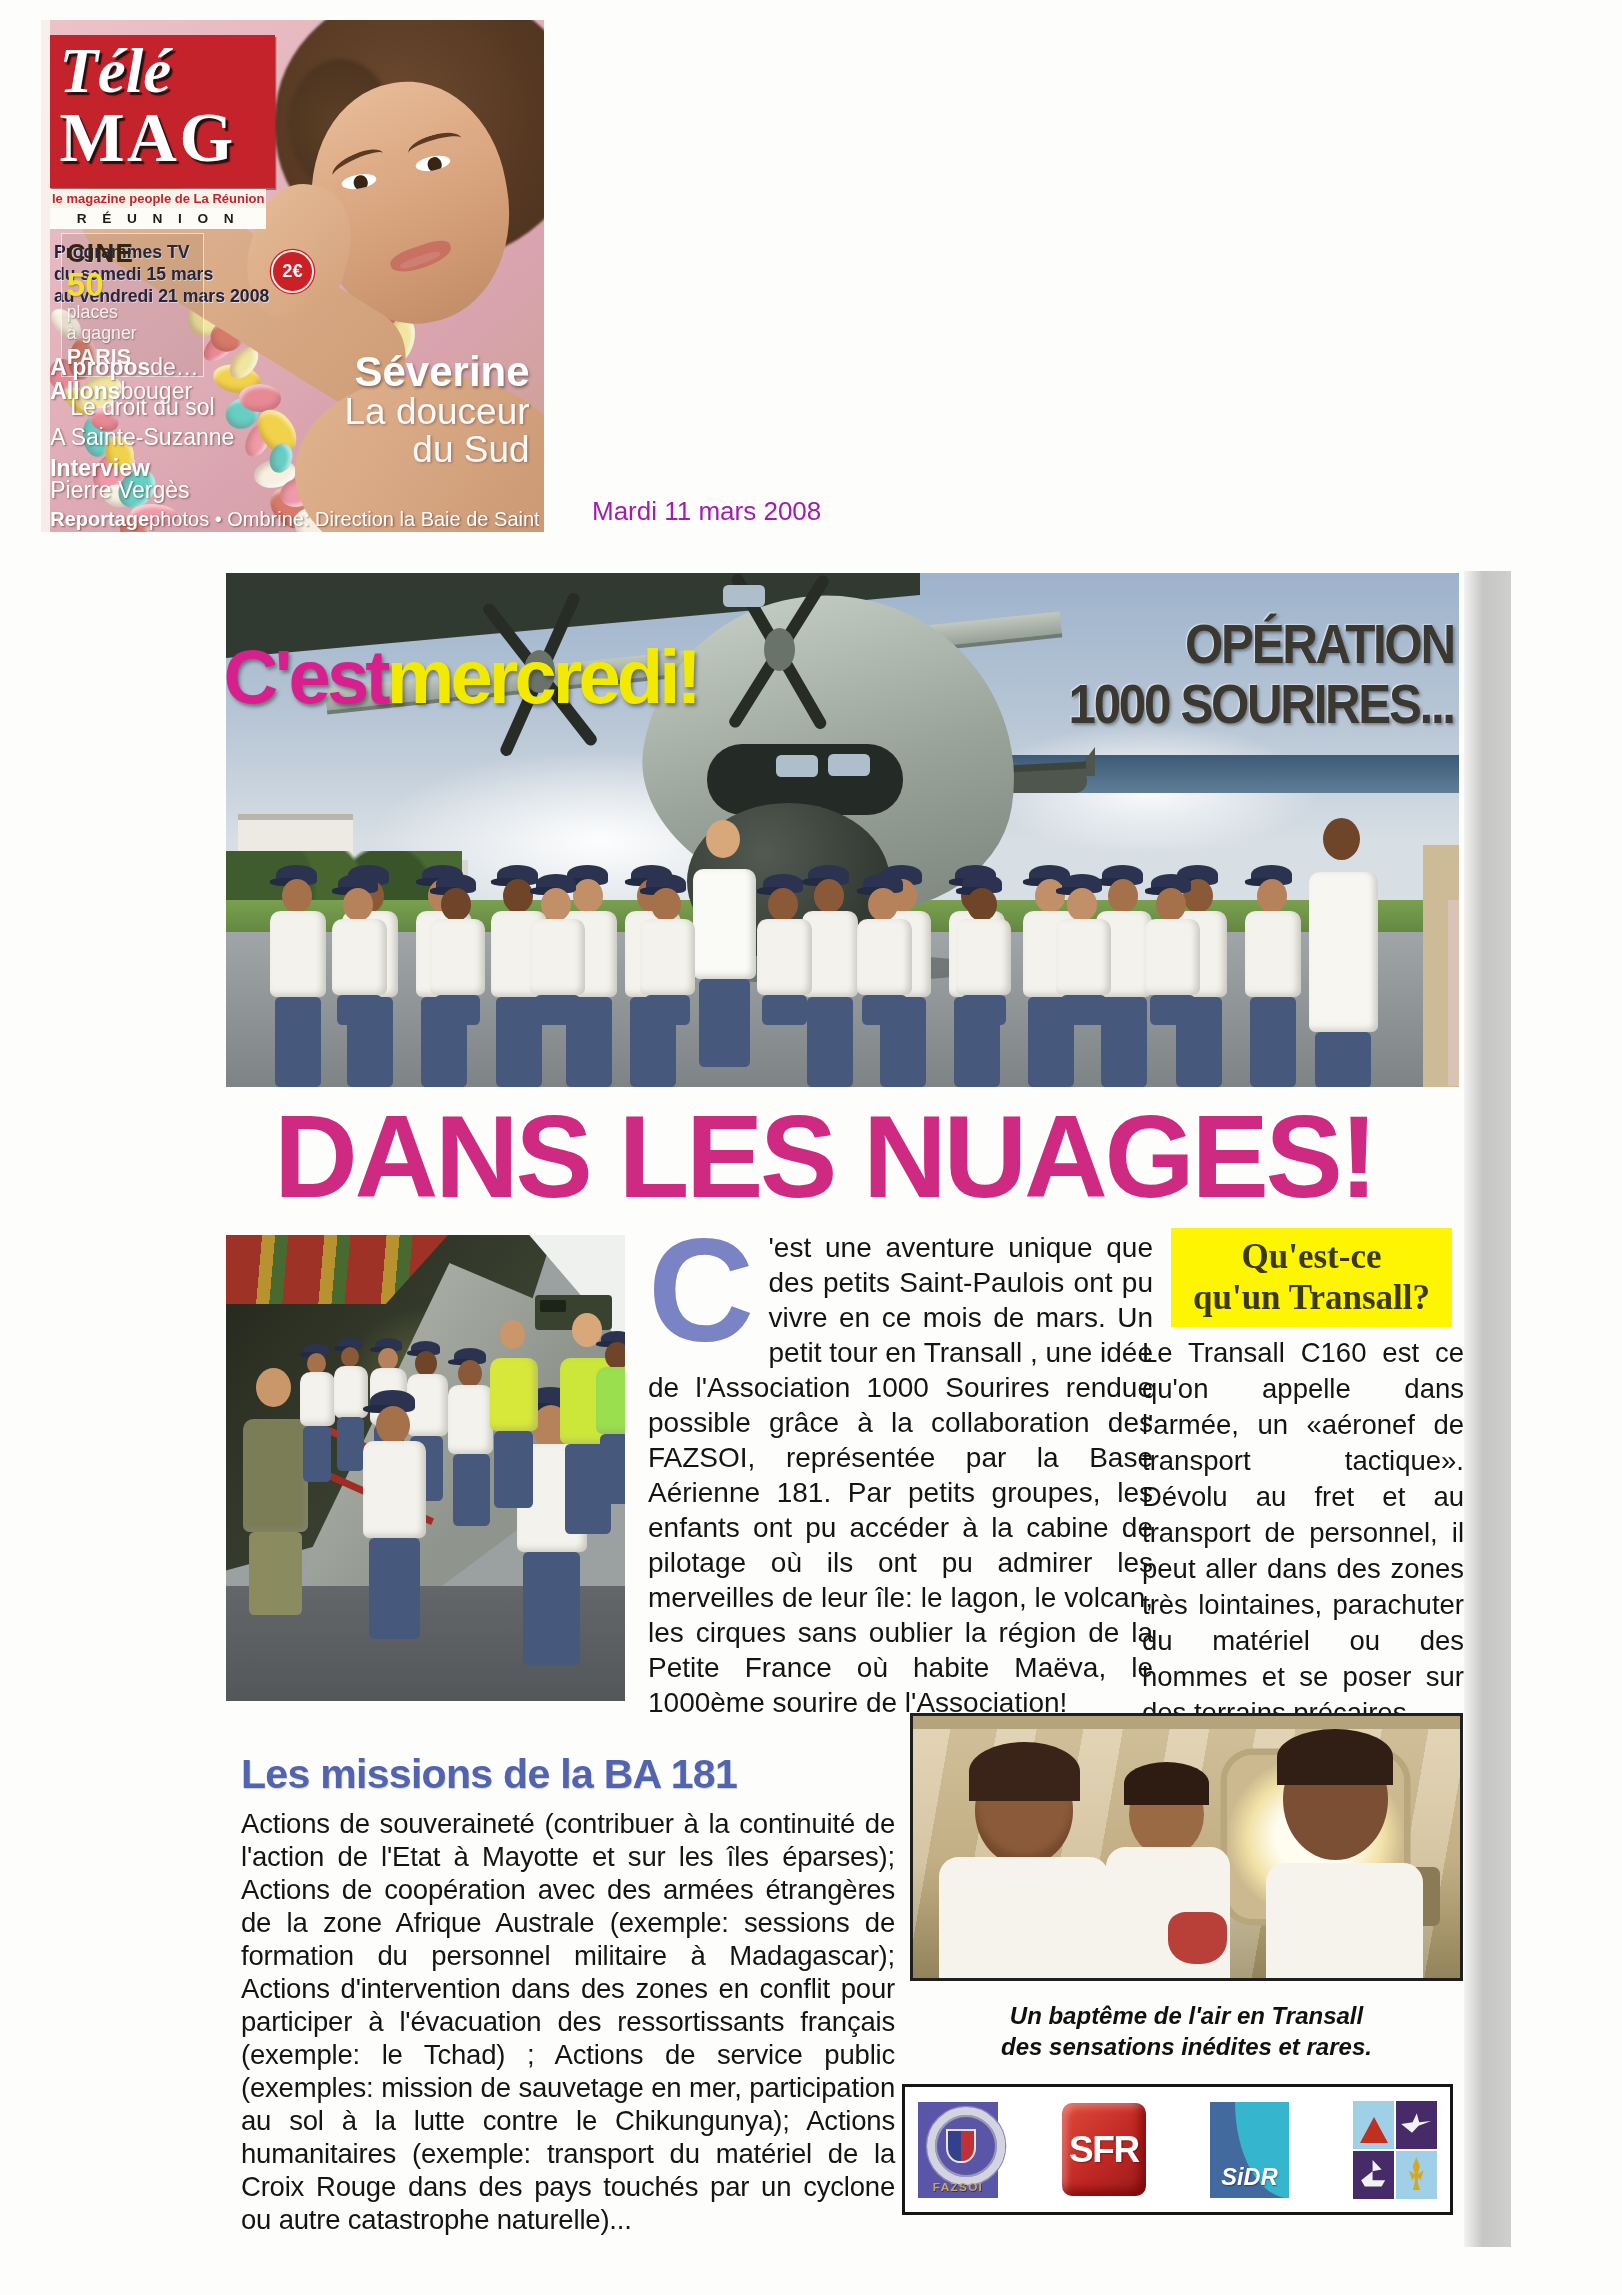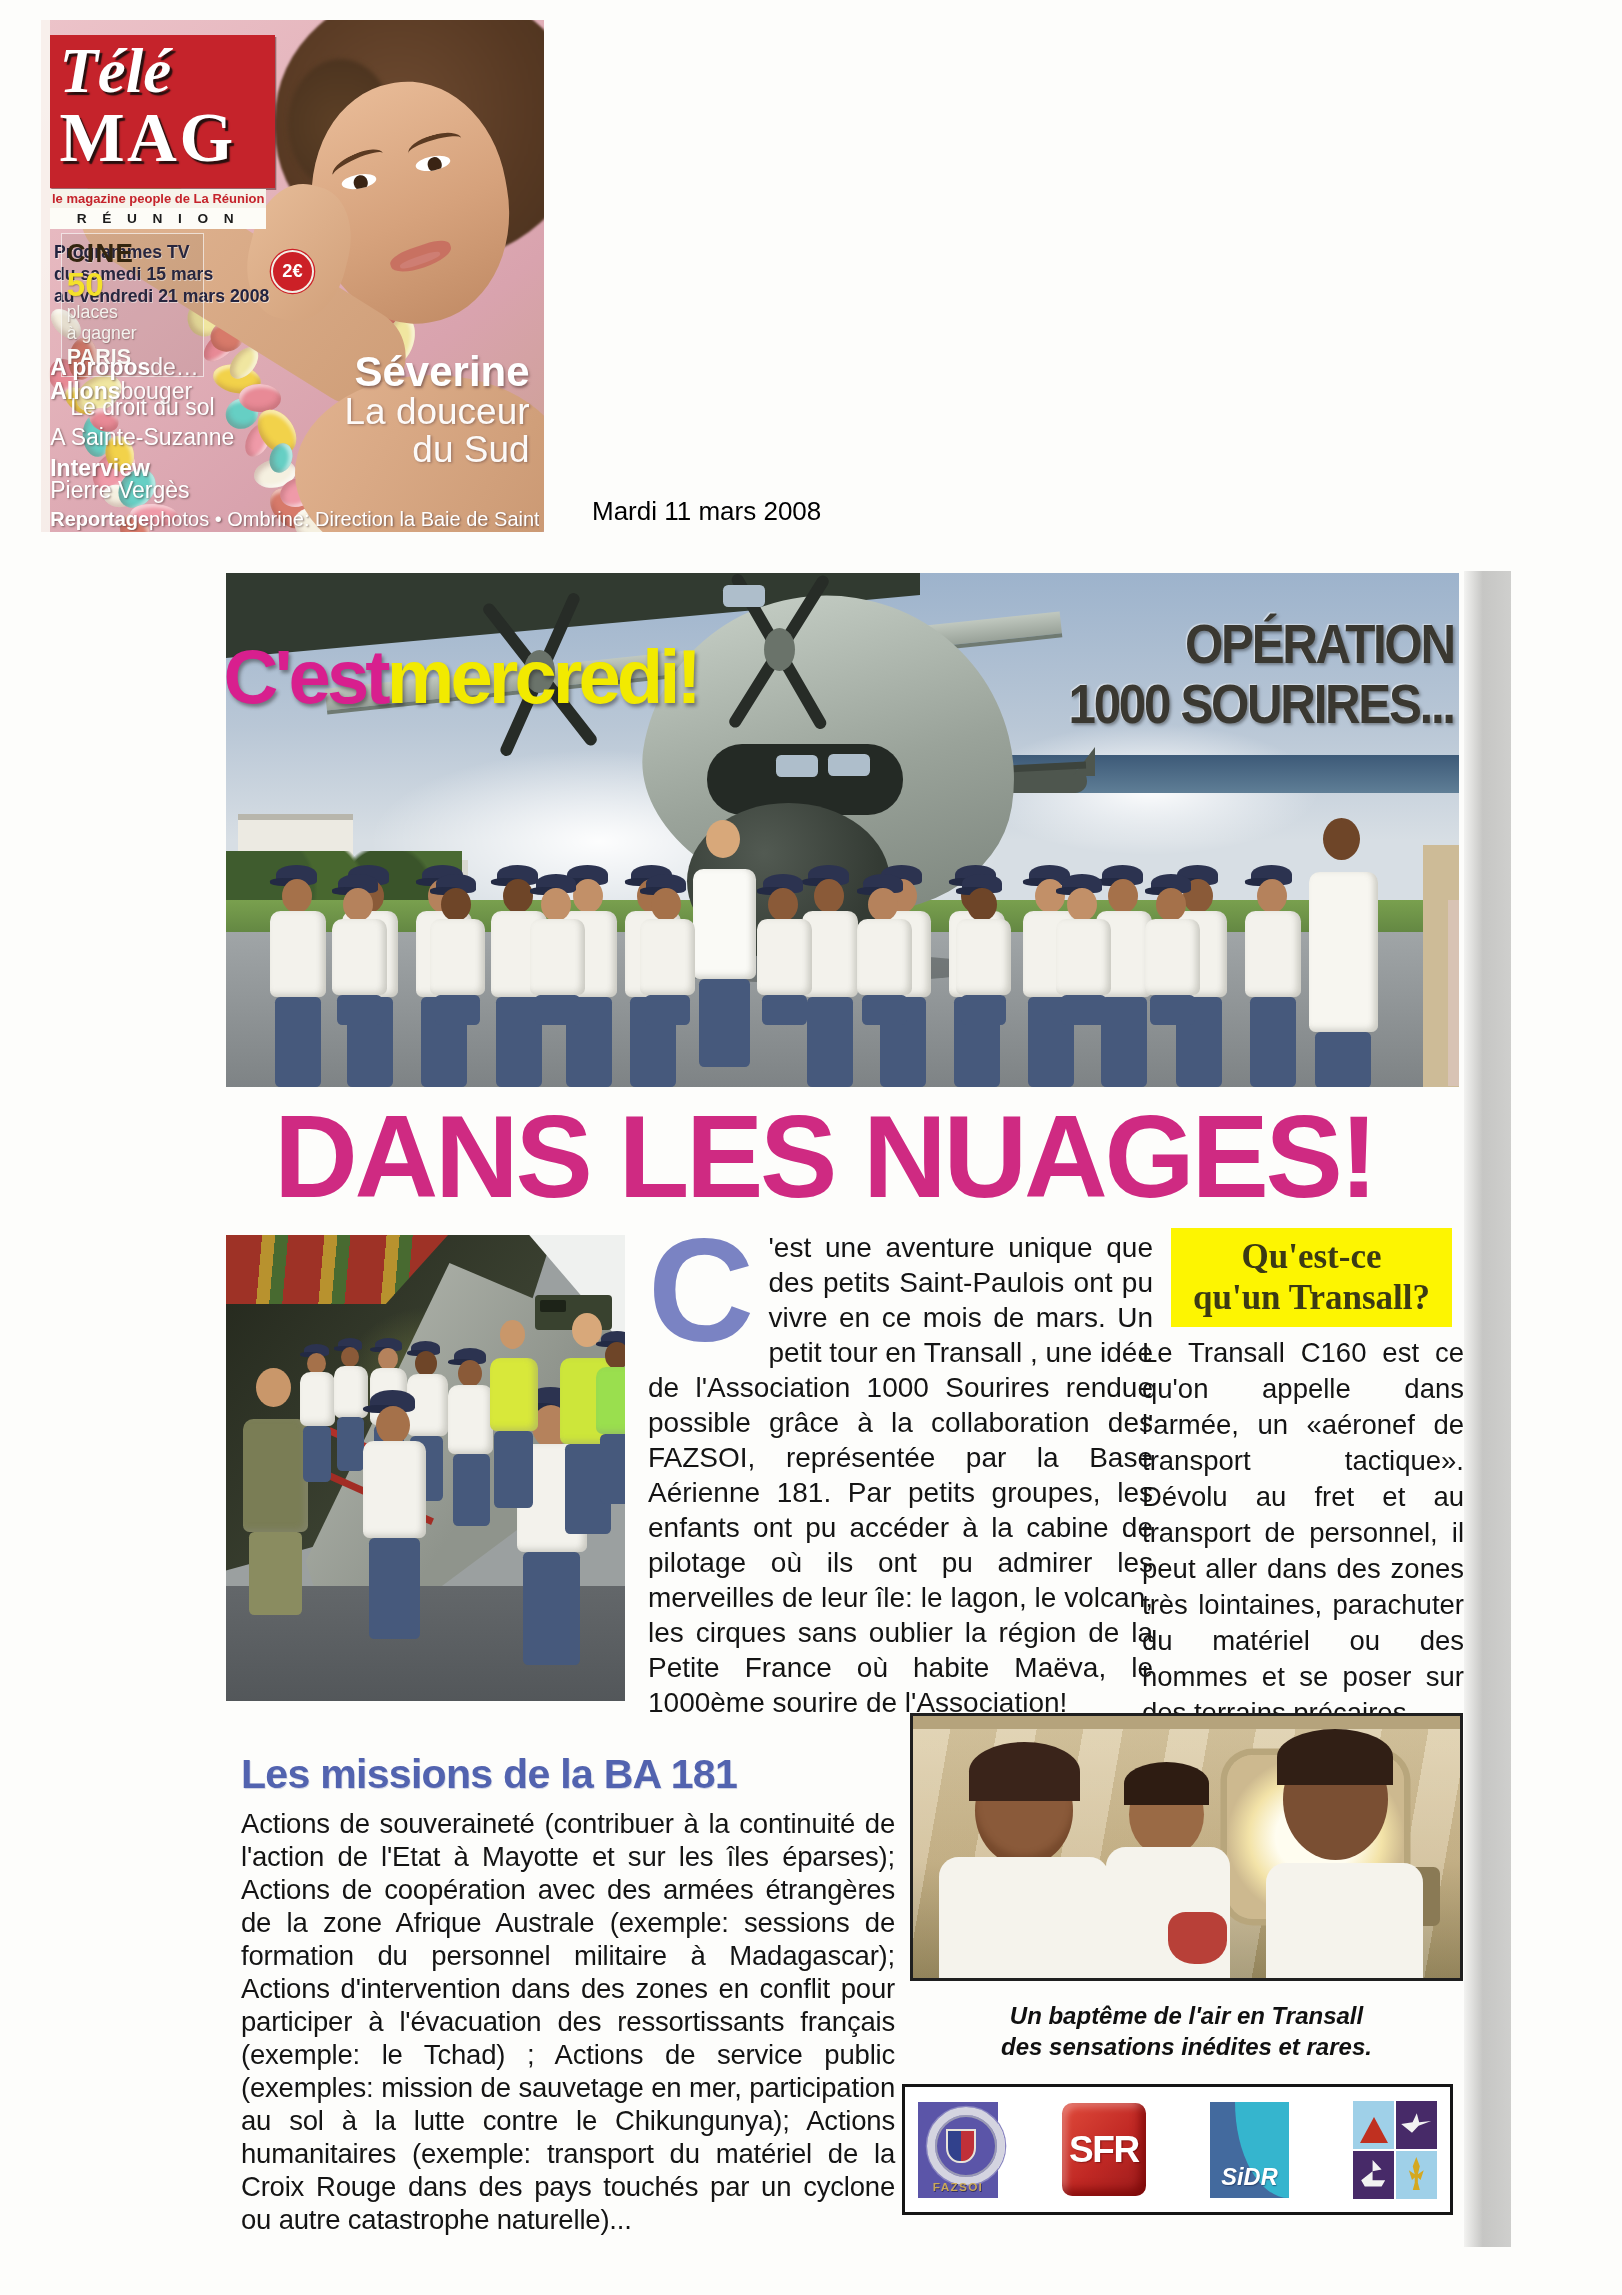--- a/index.html
+++ b/index.html
@@ -60,21 +60,21 @@
     text-shadow:1.3px 1.3px 2px rgba(70,45,45,.55);white-space:nowrap;}
   .topic b{font-weight:bold;}
   .topic .lite{opacity:.92;font-weight:normal;}
   .star{right:14.4px;z-index:5;text-align:right;color:#fff;white-space:nowrap;}
   .star1{font-size:42px;font-weight:bold;line-height:43px;text-shadow:1.3px 2px 2.6px rgba(90,60,60,.6);}
   .star2{font-size:37px;font-weight:300;line-height:38px;opacity:.95;text-shadow:1.3px 1.3px 2.6px rgba(90,60,60,.5);}
   .report{left:9.2px;top:488px;width:489px;z-index:5;color:#fff;font-size:20px;white-space:nowrap;
     overflow:hidden;text-shadow:1.3px 1.3px 2px rgba(70,45,45,.6);}
 
   
-  .dateline{left:592px;top:496px;font-size:26px;color:#000000;z-index:3;}
+  .dateline{left:592px;top:496px;font-size:26px;color:#a21caf;z-index:3;}
 
   
   .banner{left:226px;top:573px;width:1233px;height:514px;overflow:hidden;z-index:2;
     background:linear-gradient(180deg,#9db3cc 0%,#b9c7d6 30%,#d7dee4 52%);}
   .canopy{left:0;top:0;width:694px;height:85px;background:#313a30;
     clip-path:polygon(0 0,100% 0,100% 26%,0 100%);z-index:3;}
   .cloud{position:absolute;background:radial-gradient(closest-side,rgba(255,255,255,.95),rgba(255,255,255,0));border-radius:50%;z-index:2;}
   .ocean{left:550px;top:182px;width:684px;height:38px;background:linear-gradient(180deg,#3d5a78,#5f7e96);z-index:2;}
   .bldg1{left:11.8px;top:241px;width:115px;height:101px;background:#eceae2;border-top:6.5px solid #b8b6ac;z-index:3;}
   .bldg2{left:134px;top:287px;width:108px;height:58px;background:#d9d8d0;z-index:3;}

